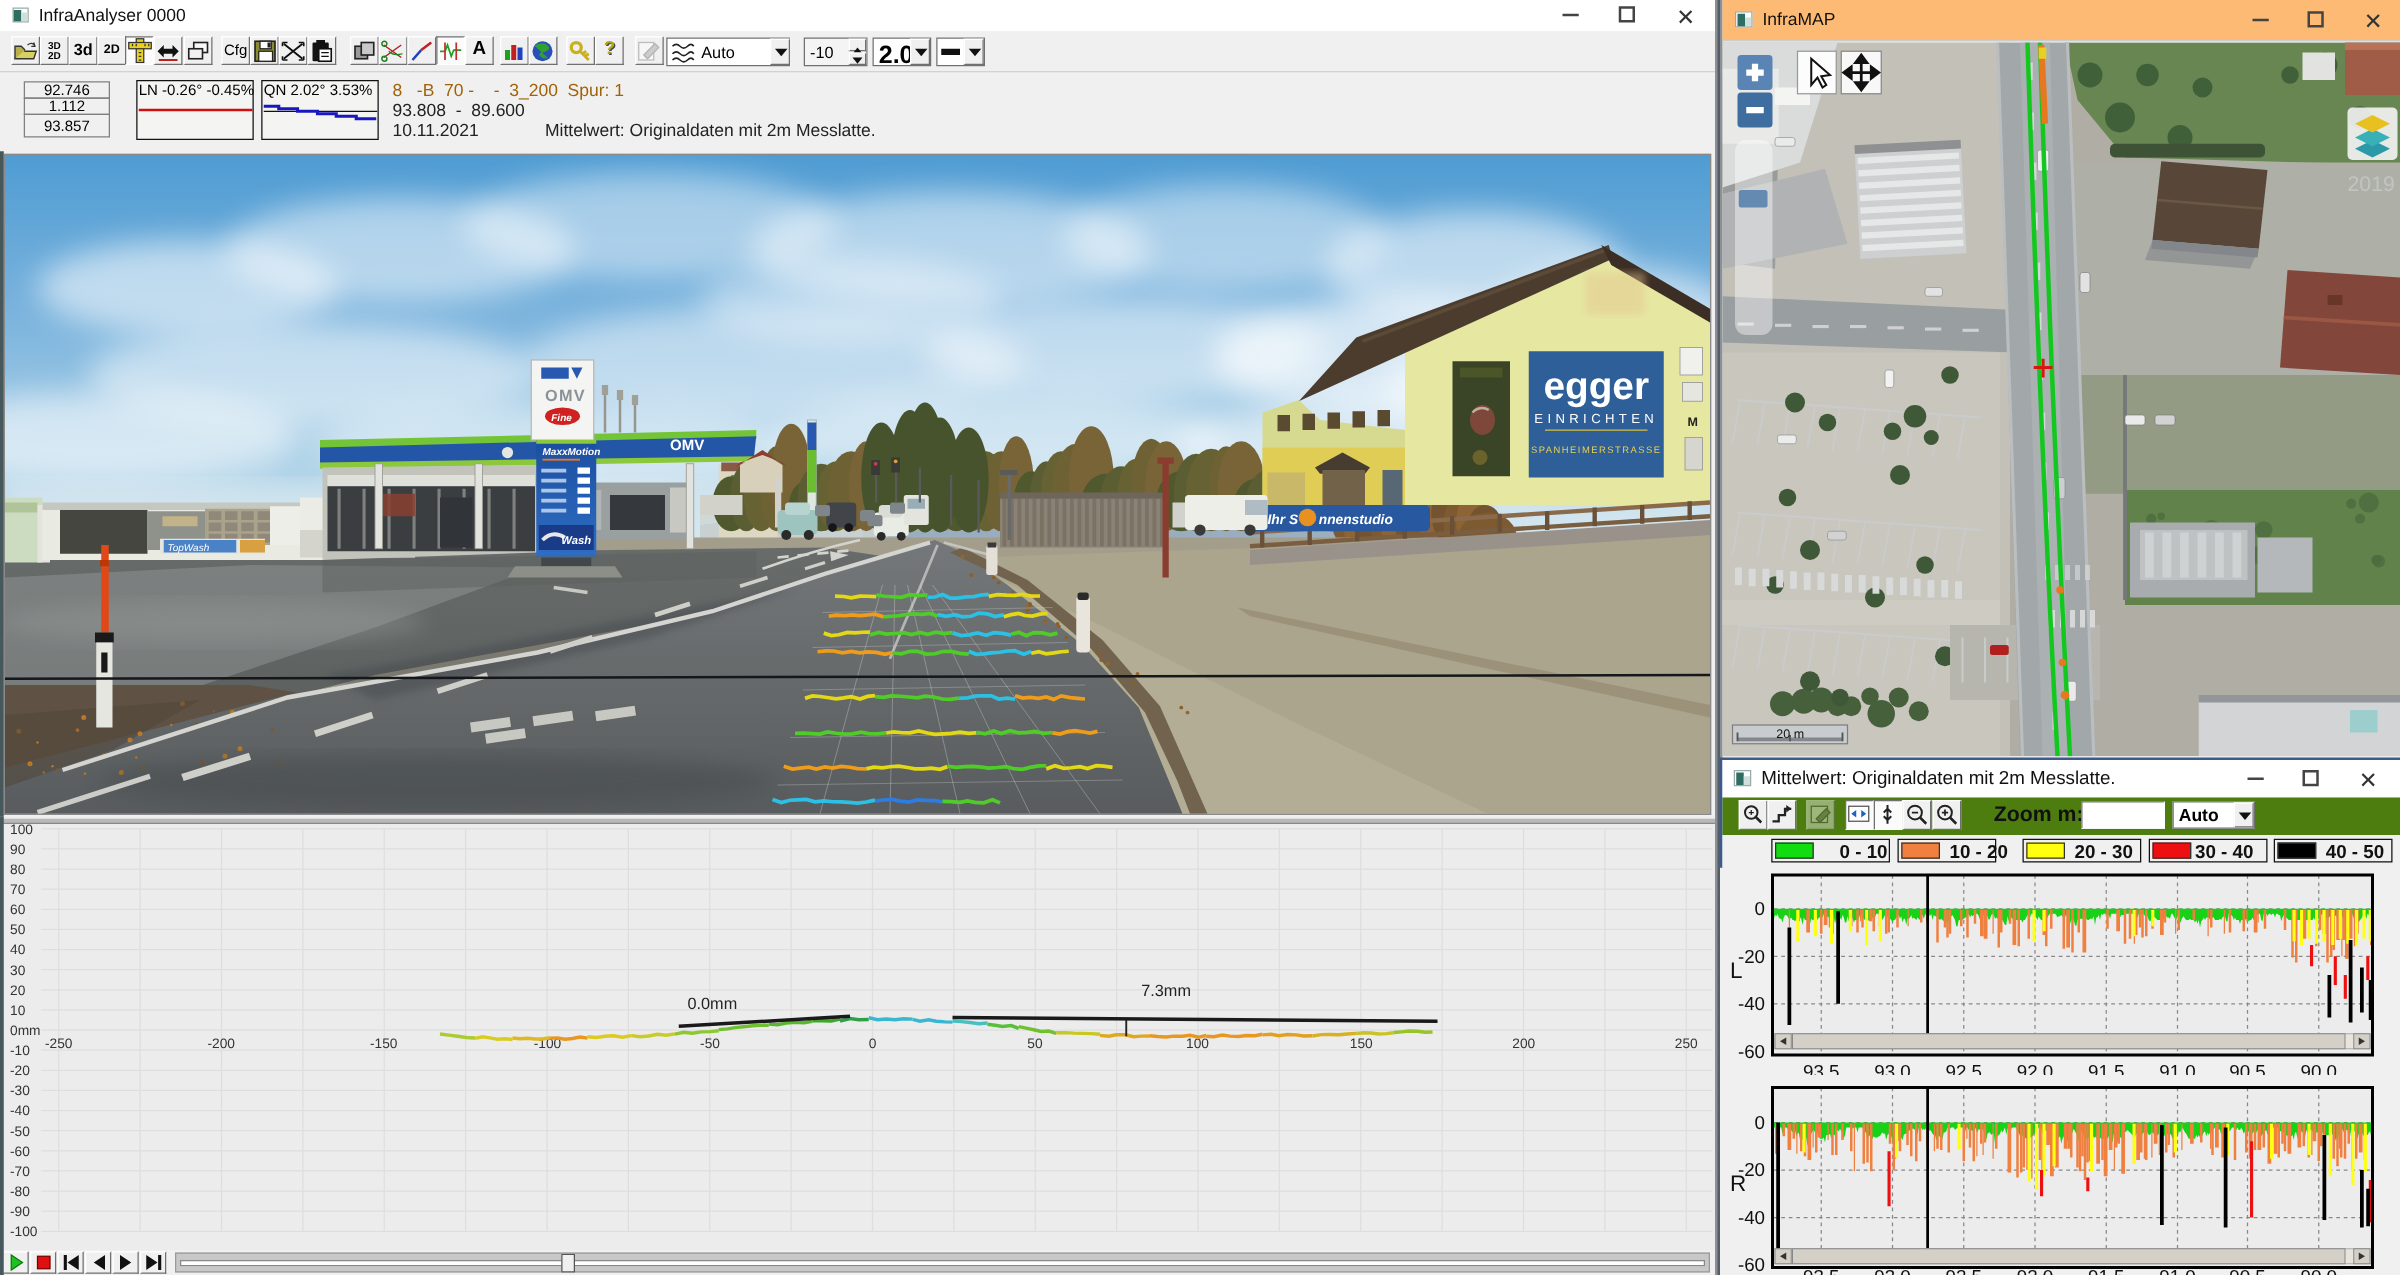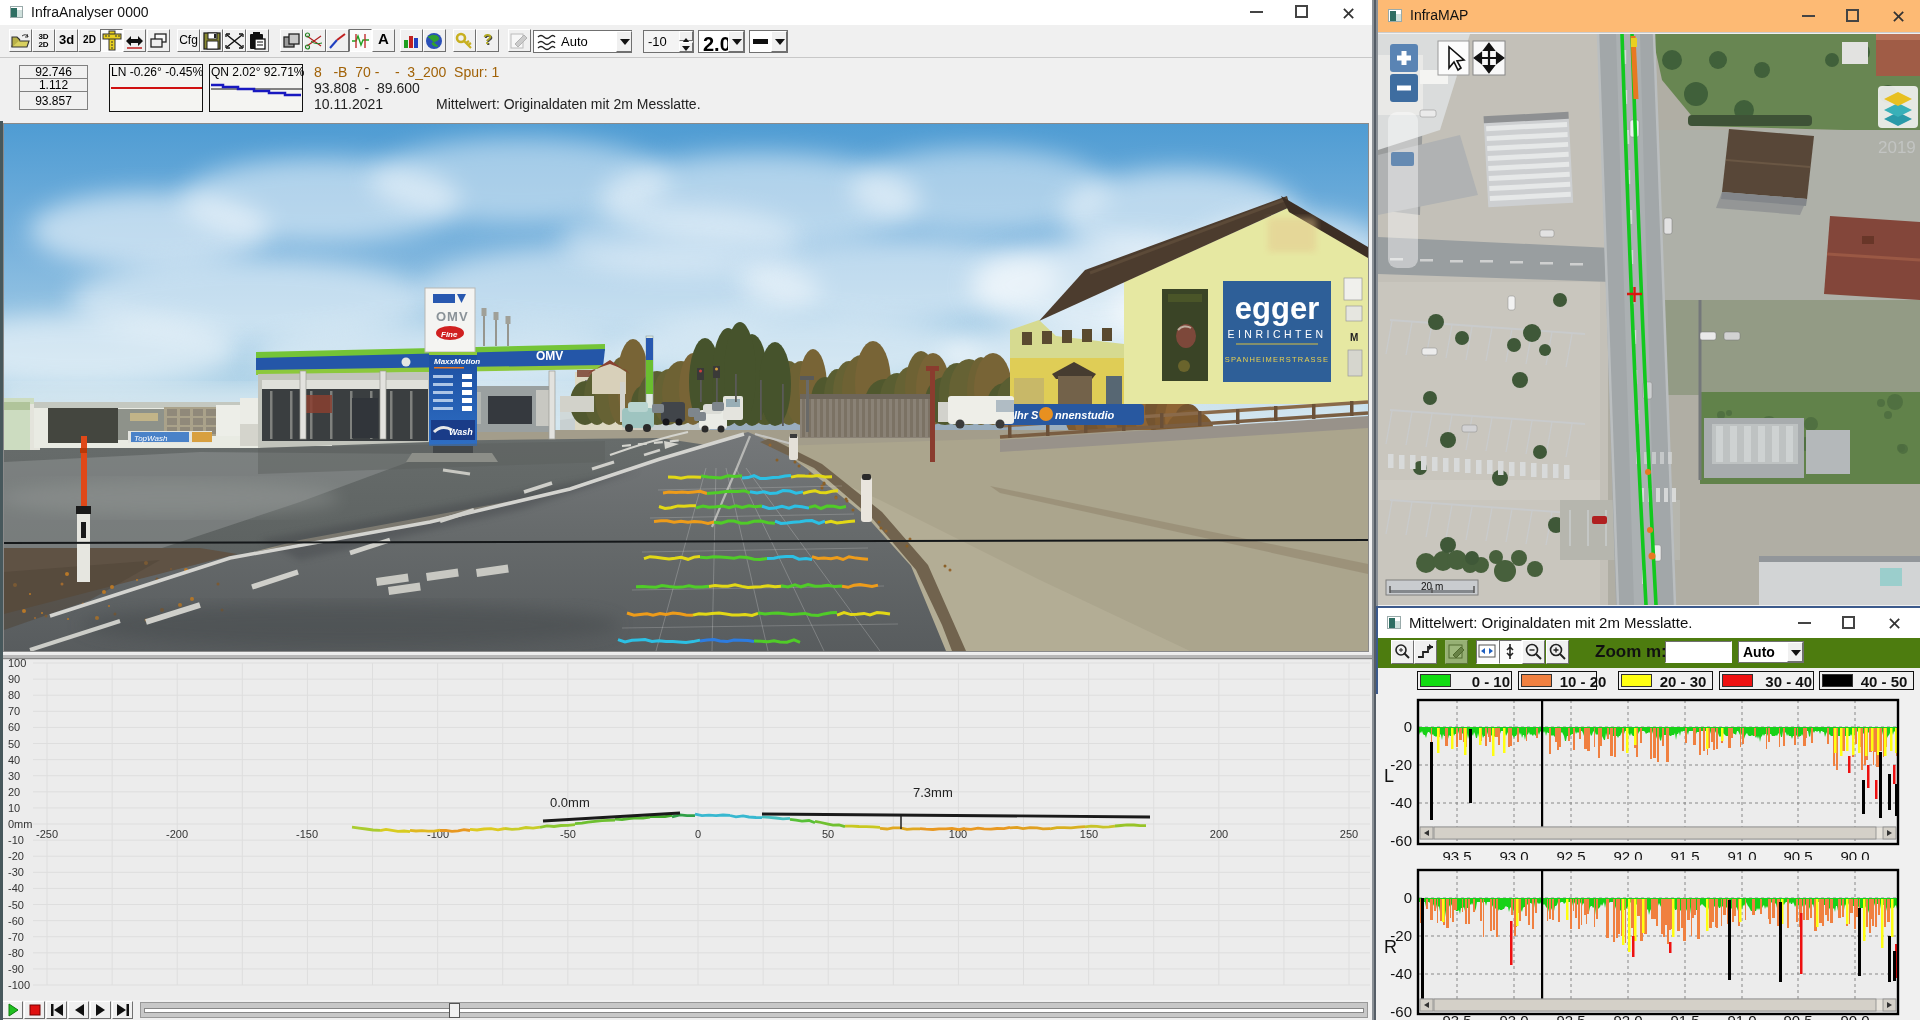--- a/index.html
+++ b/index.html
@@ -142,21 +142,21 @@
 
 <div class="abs" style="left:0;top:58px;width:1372px;height:63px;background:#f0f0f0">
  <div class="abs" style="left:19px;top:7px;width:69px;height:14px;border:1px solid #808080;font-size:12px;text-align:center;line-height:13px">92.746</div>
  <div class="abs" style="left:19px;top:20px;width:69px;height:14px;border:1px solid #808080;font-size:12px;text-align:center;line-height:13px">1.112</div>
  <div class="abs" style="left:19px;top:33px;width:69px;height:19px;border:1px solid #808080;font-size:12px;text-align:center;line-height:18px">93.857</div>
  <div class="abs" style="left:109px;top:6px;width:94px;height:48px;border:1px solid #111;background:#f4f4f2">
    <div style="font-size:12px;margin:0 0 0 1px;white-space:nowrap">LN -0.26° -0.45%</div>
    <div class="abs" style="left:1px;top:22px;width:91px;height:2px;background:#d01010"></div>
  </div>
  <div class="abs" style="left:209px;top:6px;width:94px;height:48px;border:1px solid #111;background:#f4f4f2">
-   <div style="font-size:12px;margin:0 0 0 1px;white-space:nowrap">QN 2.02° 92.71%</div>
+   <div style="font-size:12px;margin:0 0 0 1px;white-space:nowrap">QN 2.02° 3.53%</div>
    <svg class="abs" style="left:0;top:0" width="92" height="46">
         <path d="M1 24 h91" stroke="#111" stroke-width="1"></path>
         <path d="M1 20 h12 v2 h15 v2 h16 v2 h15 v2 h16 v2 h16" stroke="#1818c0" stroke-width="2.5" fill="none"></path>
       </svg>
  </div>
  <div class="abs" style="left:314px;top:6px;font-size:14px;color:#a16207">8&nbsp;&nbsp;&nbsp;-B&nbsp;&nbsp;70 -&nbsp;&nbsp;&nbsp;&nbsp;-&nbsp;&nbsp;3_200&nbsp;&nbsp;Spur: 1</div>
  <div class="abs" style="left:314px;top:22px;font-size:14px;color:#222">93.808&nbsp;&nbsp;-&nbsp;&nbsp;89.600</div>
  <div class="abs" style="left:314px;top:38px;font-size:14px;color:#222">10.11.2021</div>
  <div class="abs" style="left:436px;top:38px;font-size:14px;color:#222">Mittelwert: Originaldaten mit 2m Messlatte.</div>
 </div>
@@ -1060,21 +1060,21 @@
     <div class="abs" style="left:140px;top:3px;width:79px;height:19px;border:1px solid #111;background:#f0f0f0">
       <div class="abs" style="left:2px;top:2px;width:31px;height:13px;background:#f08040;border:1px solid #333"></div>
       <div class="abs" style="left:36px;top:1px;width:56px;text-align:center;font-size:15px;font-weight:700;color:#111">10 - 20</div>
     </div>
     <div class="abs" style="left:240px;top:3px;width:95px;height:19px;border:1px solid #111;background:#f0f0f0">
       <div class="abs" style="left:2px;top:2px;width:31px;height:13px;background:#ffff10;border:1px solid #333"></div>
       <div class="abs" style="left:36px;top:1px;width:56px;text-align:center;font-size:15px;font-weight:700;color:#111">20 - 30</div>
     </div>
     <div class="abs" style="left:341px;top:3px;width:95px;height:19px;border:1px solid #111;background:#f0f0f0">
       <div class="abs" style="left:2px;top:2px;width:31px;height:13px;background:#ee1010;border:1px solid #333"></div>
-      <div class="abs" style="left:36px;top:1px;width:56px;text-align:right;font-size:15px;font-weight:700;color:#111">30 - 40</div>
+      <div class="abs" style="left:36px;top:1px;width:56px;text-align:left;font-size:15px;font-weight:700;color:#111">30 - 40</div>
     </div>
     <div class="abs" style="left:441px;top:3px;width:95px;height:19px;border:1px solid #111;background:#f0f0f0">
       <div class="abs" style="left:2px;top:2px;width:31px;height:13px;background:#000000;border:1px solid #333"></div>
       <div class="abs" style="left:36px;top:1px;width:56px;text-align:center;font-size:15px;font-weight:700;color:#111">40 - 50</div>
     </div>
   </div>
 <svg class="abs" style="left:1376px;top:694px" width="544" height="174" viewBox="0 0 544 174">
     <rect x="0" y="0" width="544" height="174" fill="#f0f0f0"></rect>
     <rect x="42" y="6" width="480" height="144" fill="#ececec"></rect>
     <path d="M43 33 H521" stroke="#888" stroke-width="1" stroke-dasharray="3 3"></path>

